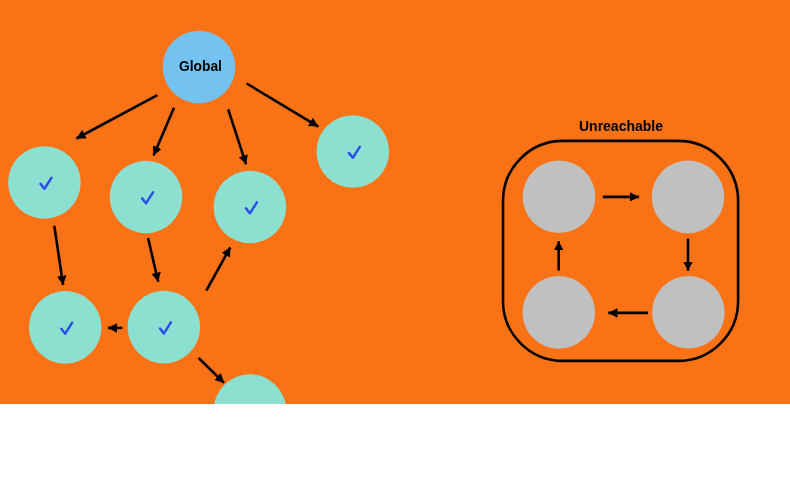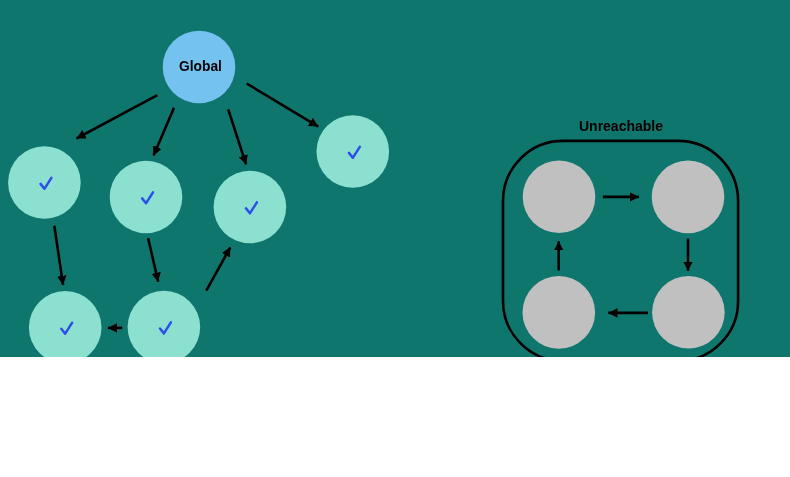--- a/index.html
+++ b/index.html
@@ -1,19 +1,19 @@
 <!DOCTYPE html>
 <html><head>
 <meta charset="utf-8">
 <title>Reachability Diagram</title>
 <style>
   html,body{margin:0;padding:0;background:#ffffff;}
   body{width:790px;height:477px;overflow:hidden;
        font-family:"Liberation Sans",sans-serif;}
-  #stage{position:relative;width:790px;height:357px;background:#0f766e;overflow:hidden;}
+  #stage{position:relative;width:790px;height:404px;background:#f97316;overflow:hidden;}
   svg{display:block;}
   .node-label{font-family:"Liberation Sans",sans-serif;font-size:13.8px;font-weight:bold;fill:#000000;
                -webkit-font-smoothing:antialiased;}
   .group-title{font-family:"Liberation Sans",sans-serif;font-size:14px;font-weight:bold;fill:#000000;
                 -webkit-font-smoothing:antialiased;}
 </style>
 </head>
 <body>
 
 <div id="stage">

